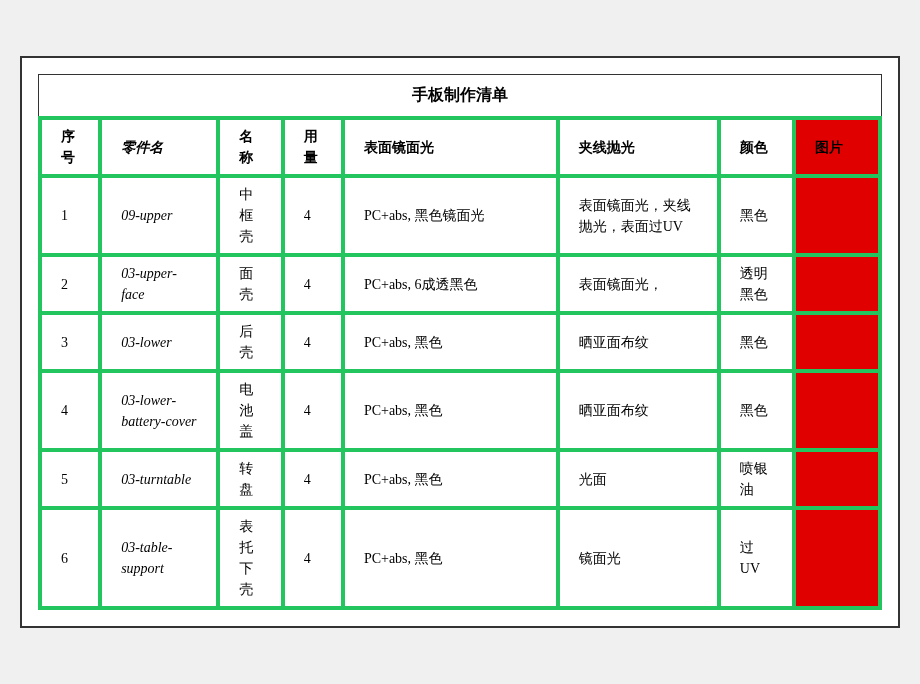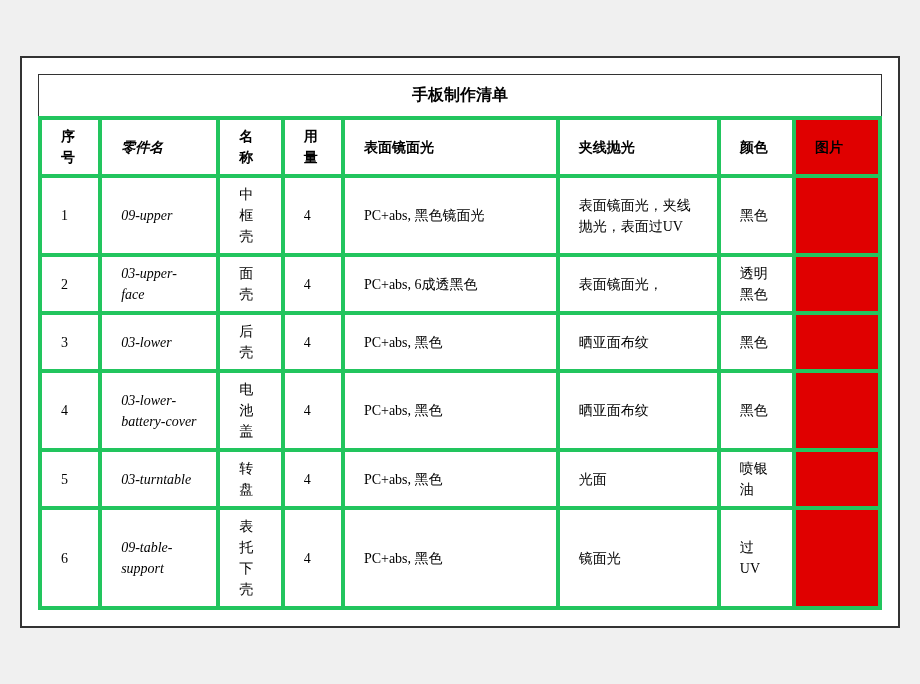--- a/index.html
+++ b/index.html
@@ -120,21 +120,21 @@
           <td class="col-part">03-turntable</td>
           <td class="col-name">转盘</td>
           <td class="col-qty">4</td>
           <td class="col-spec">PC+abs, 黑色</td>
           <td class="col-process">光面</td>
           <td class="col-color">喷银油</td>
           <td class="col-img red-cell"></td>
         </tr>
         <tr>
           <td class="col-seq">6</td>
-          <td class="col-part">09-table-support</td>
+          <td class="col-part">03-table-support</td>
           <td class="col-name">表托下壳</td>
           <td class="col-qty">4</td>
           <td class="col-spec">PC+abs, 黑色</td>
           <td class="col-process">镜面光</td>
           <td class="col-color">过UV</td>
           <td class="col-img red-cell"></td>
         </tr>
       </tbody>
   </table>
 </div>

